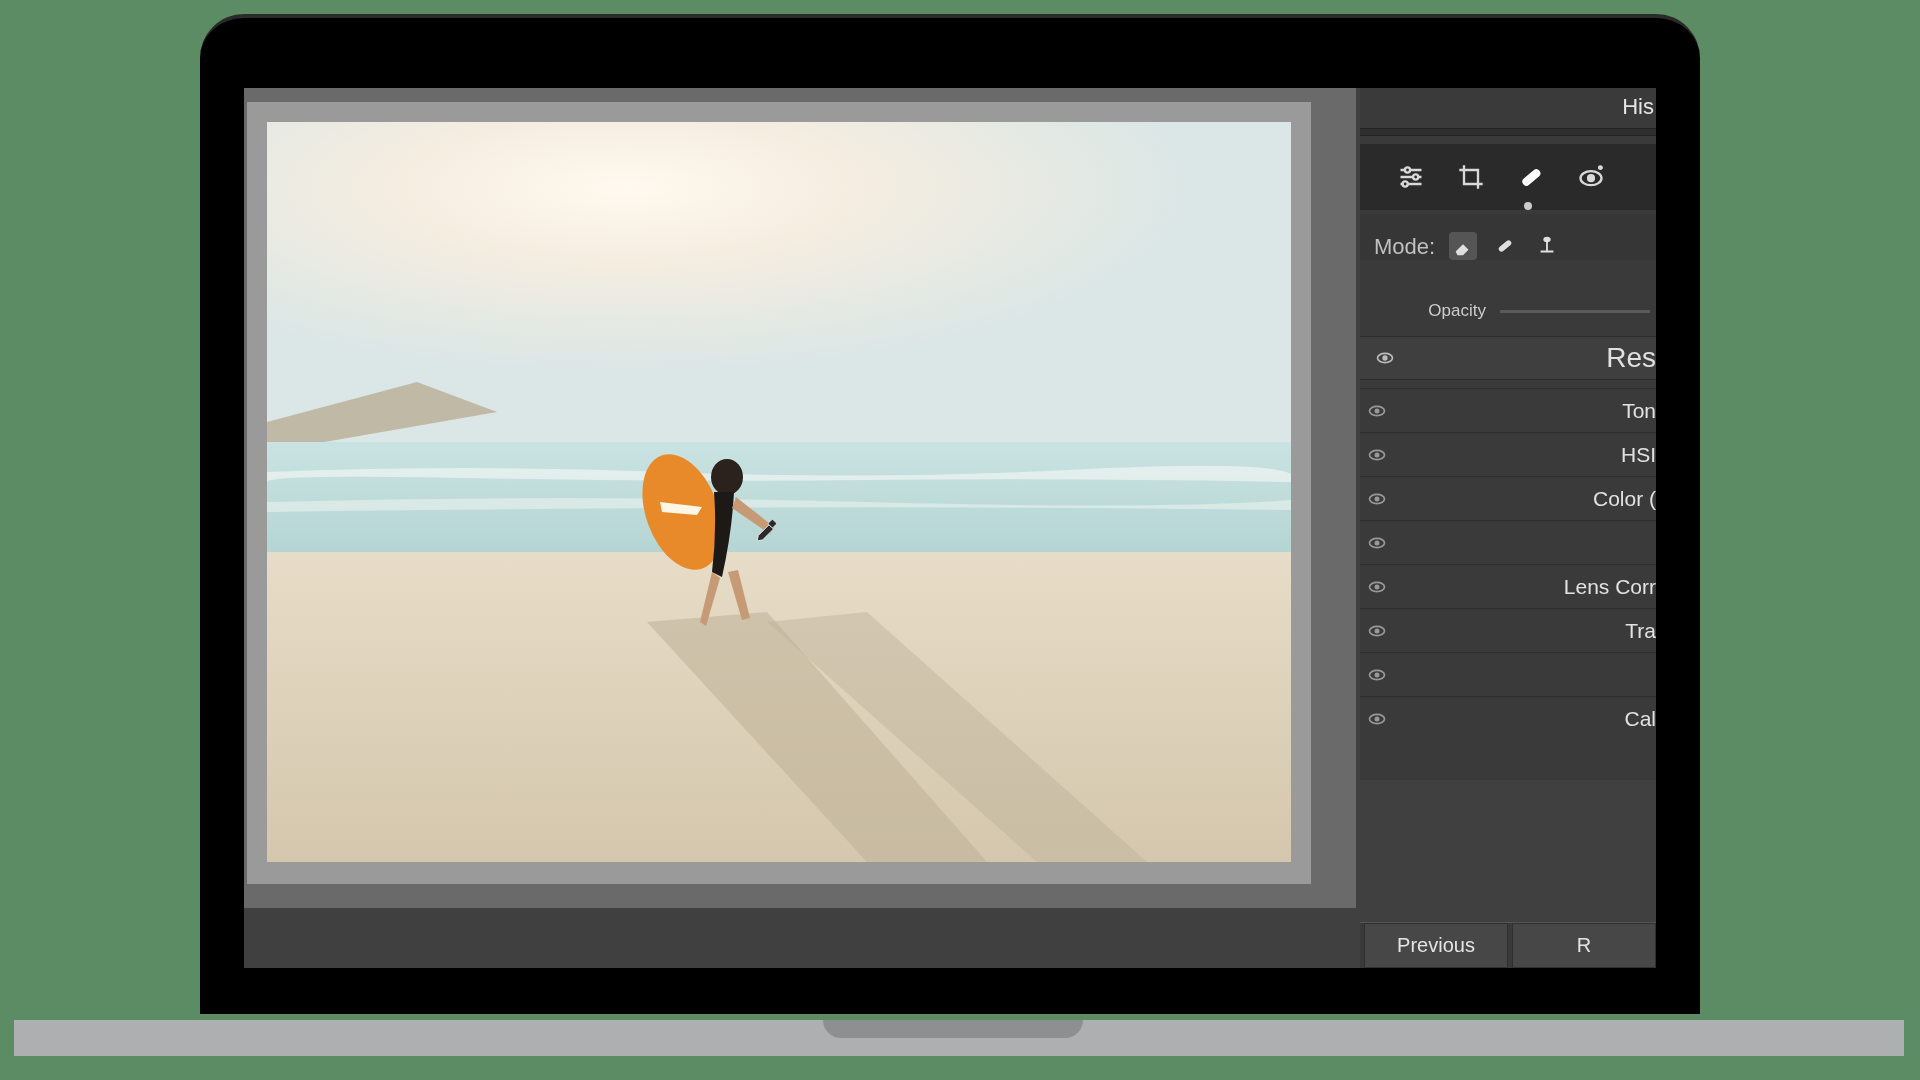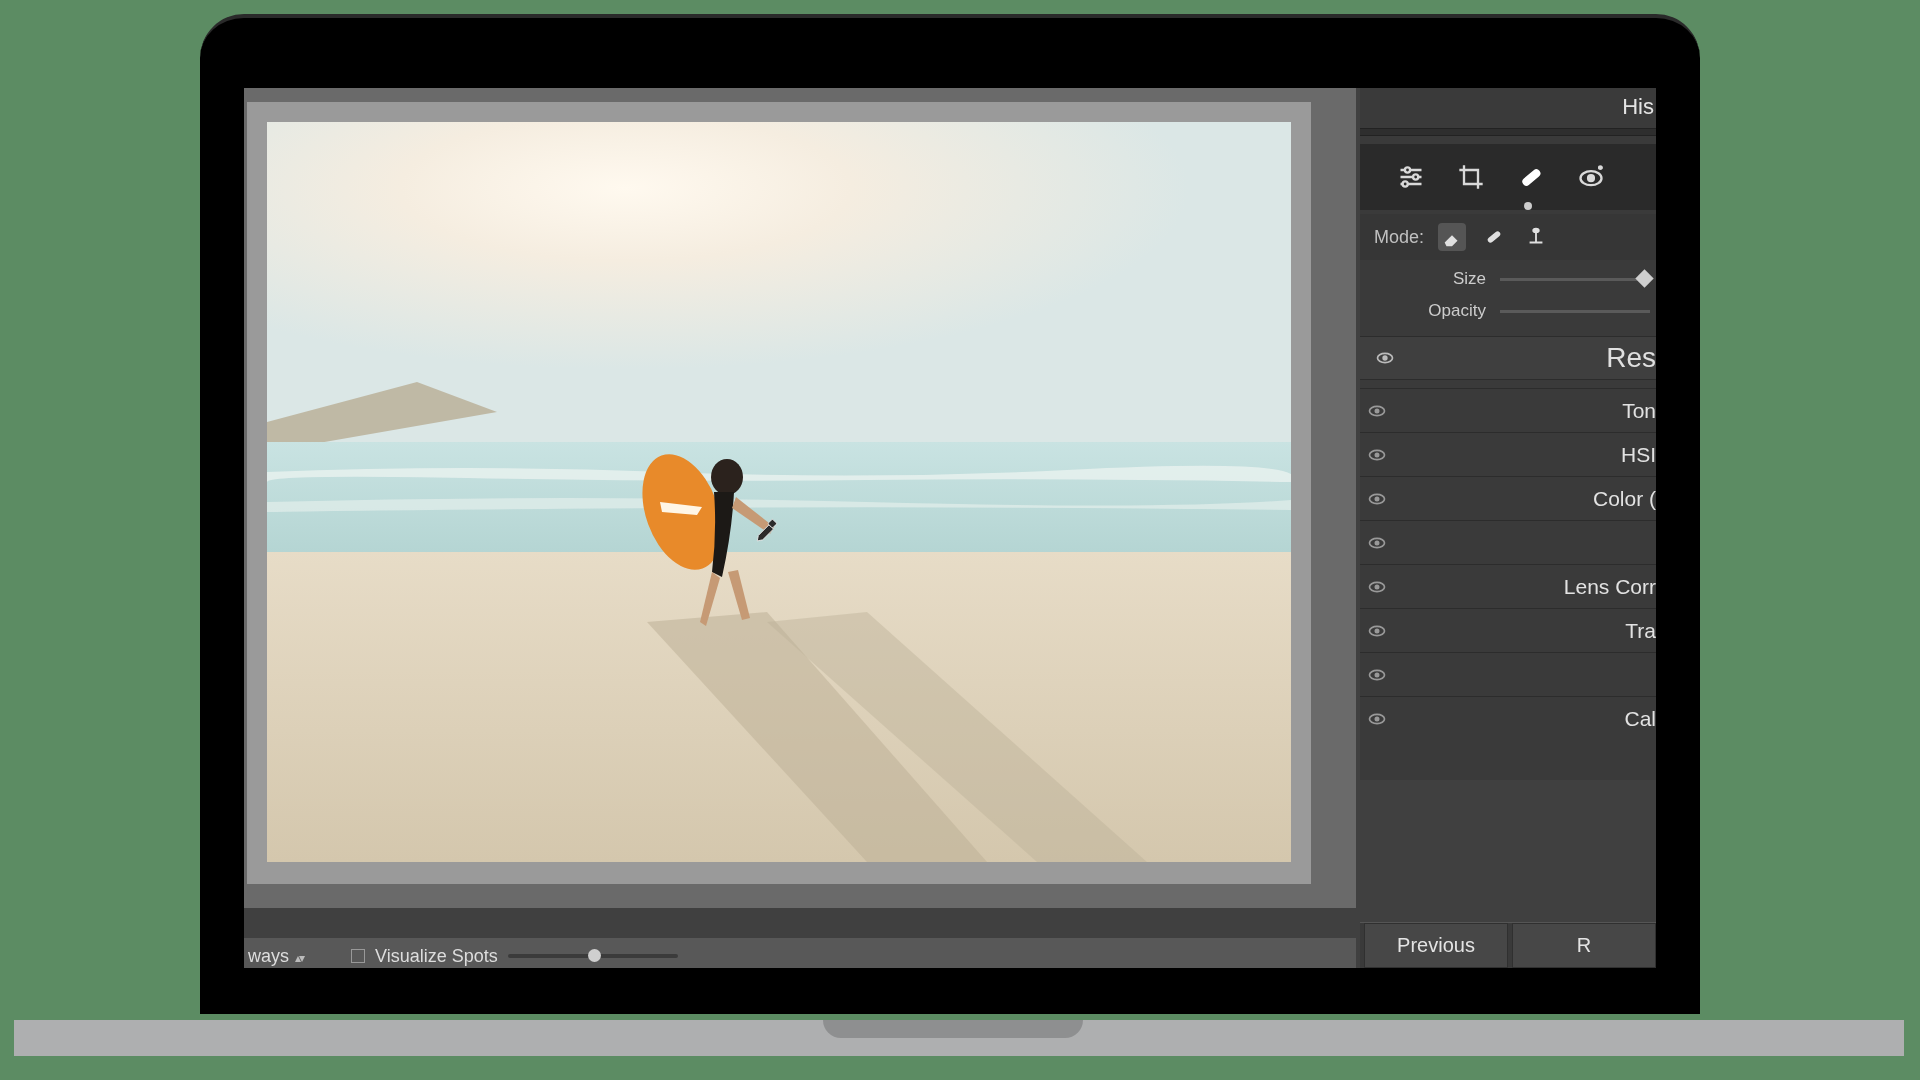--- a/index.html
+++ b/index.html
@@ -183,25 +183,25 @@
     background: #ccc;
   }
 
   .mode-row {
     position: absolute;
     left: 0;
     top: 126px;
     width: 100%;
     height: 46px;
     display: flex;
-    align-items: center;
+    align-items: flex-end;
     gap: 14px;
     padding-left: 14px;
     background: #363636;
-    font-size: 18px;
+    font-size: 22px;
   }
   .mode-row .mbtn {
     width: 28px; height: 28px;
     display:flex; align-items:center; justify-content:center;
     color:#e0e0e0;
   }
   .mode-row .mbtn.active {
     background:#555;
     border-radius:4px;
   }
@@ -349,32 +349,20 @@
         </svg>
       </div>
       <div class="cursor">
         <svg viewBox="0 0 24 24">
             <path fill="#2a2a2a" stroke="#eee" stroke-width="0.8" d="M4 18 L14 8 L18 12 L8 22 L3 23 Z"></path>
             <rect x="14" y="4" width="6" height="6" rx="1" fill="#2a2a2a" stroke="#eee" stroke-width="0.8" transform="rotate(45 17 7)"></rect>
           </svg>
       </div>
     </div>
 
-    <div class="bottom-bar">
-      <span class="always-partial">
-        <span>ways</span><span class="dropdown-arrows">▴▾</span>
-      </span>
-      <span class="vis-group">
-        <span class="checkbox"></span>
-        <span>Visualize Spots</span>
-        <span class="mini-slider">
-            <span class="thumb"></span>
-          </span>
-      </span>
-    </div>
 
     <div class="right-panel">
       <div class="hist-label">His</div>
       <div class="hist-bar"></div>
 
       <div class="tool-strip">
         <div class="tool">
           <svg viewBox="0 0 24 24" fill="none" stroke="currentColor" stroke-width="2">
               <line x1="3" y1="6" x2="21" y2="6"></line>
               <circle cx="9" cy="6" r="2.2" fill="#2a2a2a"></circle>
@@ -419,26 +407,20 @@
         </span>
         <span class="mbtn">
           <svg viewBox="0 0 24 24" fill="none" stroke="currentColor" stroke-width="2">
               <line x1="12" y1="4" x2="12" y2="18"></line>
               <line x1="5" y1="18" x2="19" y2="18"></line>
               <ellipse cx="12" cy="5" rx="3" ry="2" fill="currentColor"></ellipse>
             </svg>
         </span>
       </div>
 
-      <div class="slider-row size">
-        <span class="label">Size</span>
-        <span class="track">
-            <span class="knob"></span>
-          </span>
-      </div>
       <div class="slider-row opacity">
         <span class="label">Opacity</span>
         <span class="track"></span>
       </div>
 
       <div class="reset-row">
         <span class="eye-icon">
           <svg viewBox="0 0 24 24" fill="none" stroke="currentColor" stroke-width="2">
               <ellipse cx="12" cy="12" rx="9" ry="5.5"></ellipse>
               <circle cx="12" cy="12" r="2.2" fill="currentColor"></circle>

